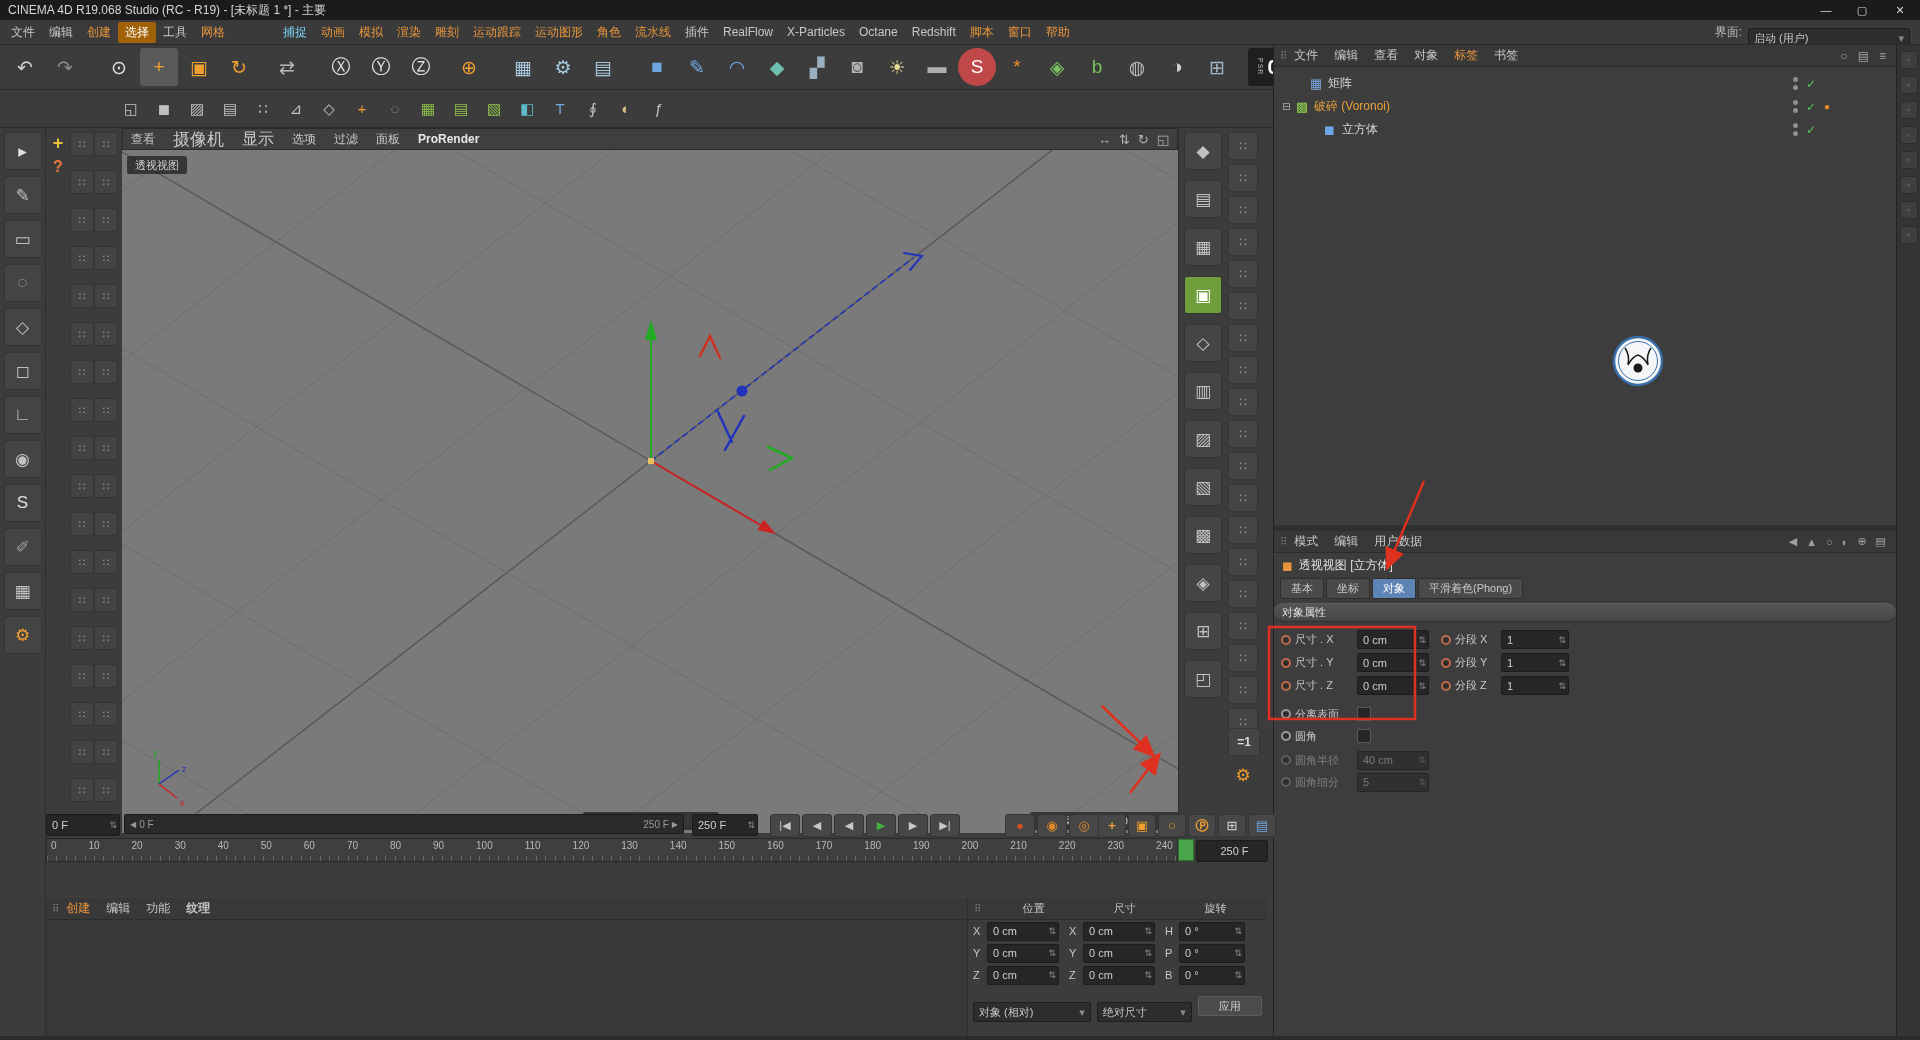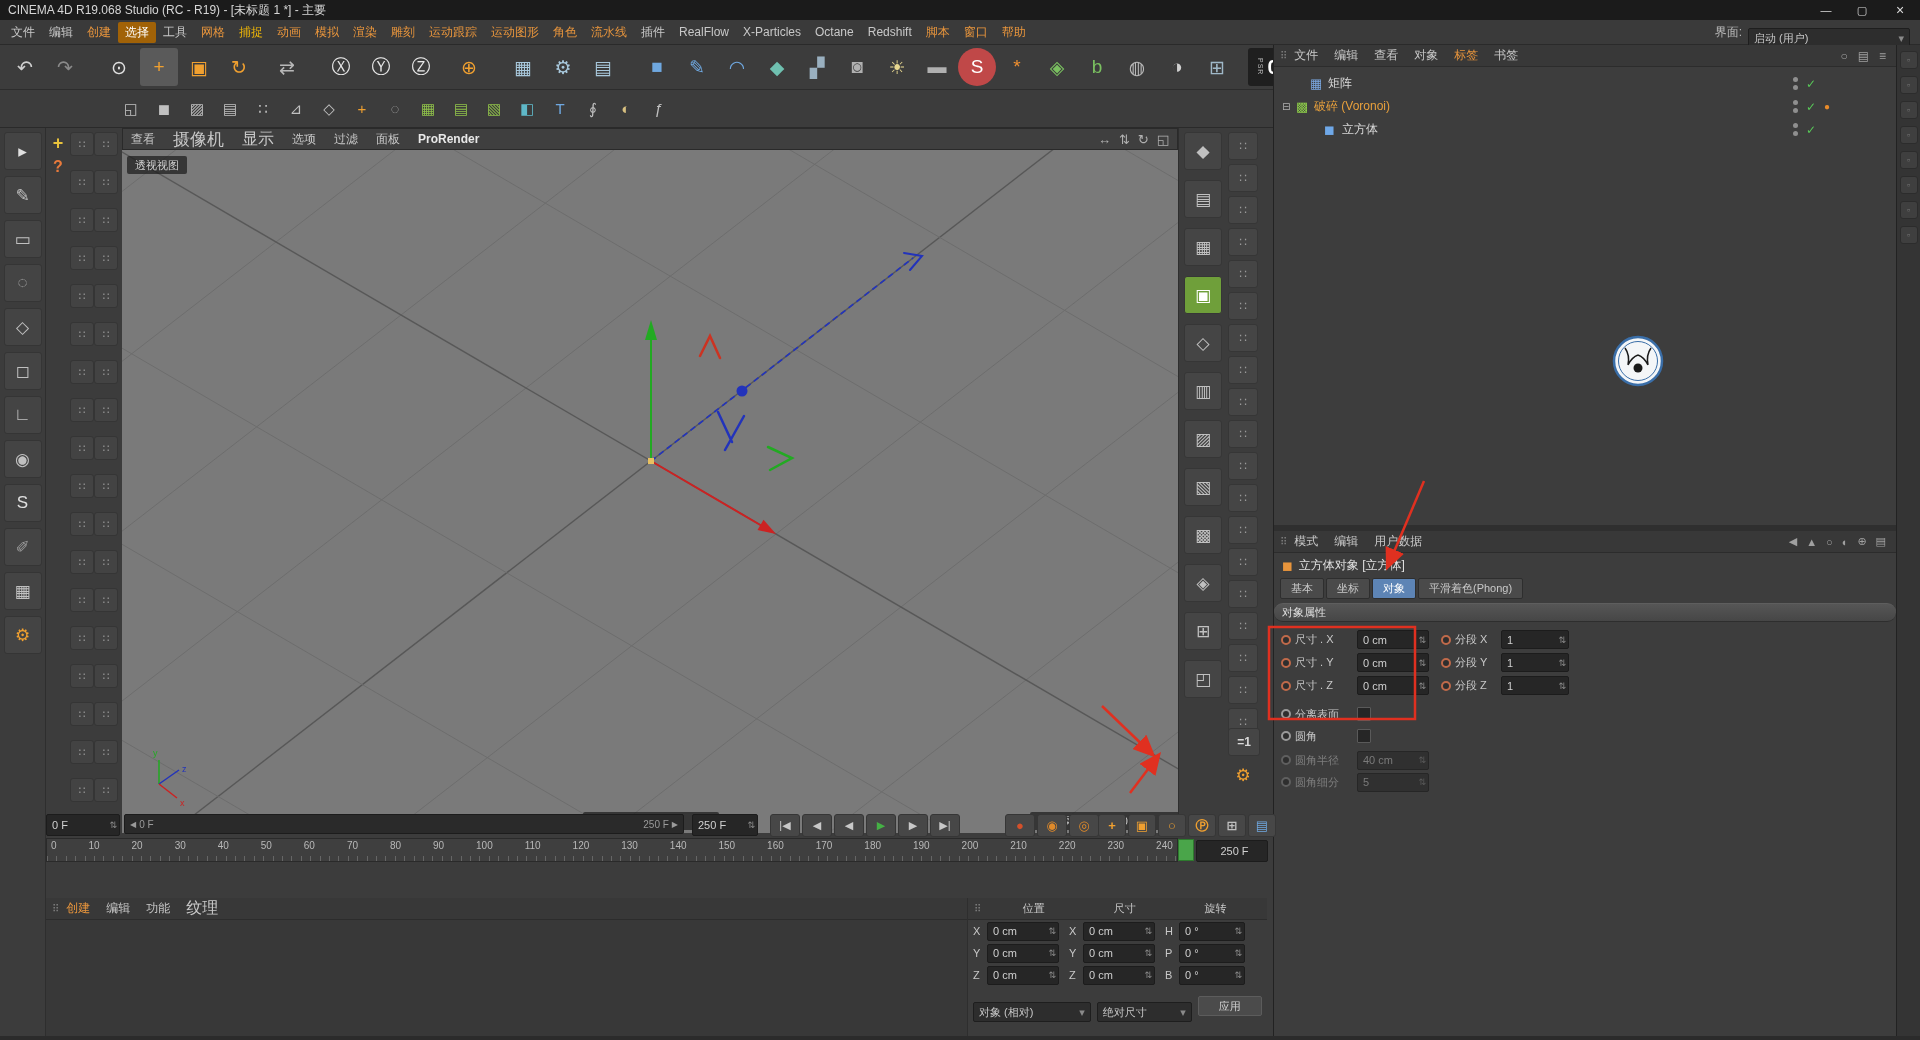--- a/index.html
+++ b/index.html
@@ -50,21 +50,21 @@
         <div class="mi" style="color: rgb(200, 200, 200);">编辑</div>
 
         <div class="mi" style="color: rgb(232, 149, 60);">创建</div>
 
         <div class="mi" style="color: rgb(255, 255, 255); background: #a16207;">选择</div>
 
         <div class="mi" style="color: rgb(200, 200, 200);">工具</div>
 
         <div class="mi" style="color: rgb(232, 149, 60);">网格</div>
 
-        <div class="mi" style="color: #eab308;">捕捉</div>
+        <div class="mi" style="color: #7dd3fc; margin-left: 44px;">捕捉</div>
 
         <div class="mi" style="color: rgb(232, 149, 60);">动画</div>
 
         <div class="mi" style="color: rgb(232, 149, 60);">模拟</div>
 
         <div class="mi" style="color: rgb(232, 149, 60);">渲染</div>
 
         <div class="mi" style="color: rgb(232, 149, 60);">雕刻</div>
 
         <div class="mi" style="color: rgb(232, 149, 60);">运动跟踪</div>
@@ -807,21 +807,21 @@
           <span style="color:#a0a0a0;font-size:11px;">▲</span>
           <span style="color:#a0a0a0;font-size:11px;">○</span>
           <span style="color:#a0a0a0;font-size:11px;">◐</span>
           <span style="color:#a0a0a0;font-size:11px;">⊕</span>
           <span style="color:#a0a0a0;font-size:11px;">▤</span>
         </div>
     </div>
 
     <div class="row" style="height:24px;padding-left:8px;gap:6px;">
       <span style="color:#e8953c;font-size:13px;">◼</span>
-      <span style="color:#e0e0e0;font-size:12px;">立方体对象 [立方体]</span>
+      <span style="color:#e0e0e0;font-size:12px;">透视视图 [立方体]</span>
     </div>
 
     <div class="row" style="padding-left:6px;height:22px;">
 
         <span class="tab" style="background: rgb(74, 74, 74); color: rgb(200, 200, 200);">基本</span>
 
         <span class="tab" style="background: rgb(74, 74, 74); color: rgb(200, 200, 200);">坐标</span>
 
         <span class="tab" style="background: rgb(93, 132, 181); color: rgb(255, 255, 255);">对象</span>
 
@@ -1047,21 +1047,21 @@
       </div>
   </div>
 
   <div class="abs panelbar" style="left:46px;top:898px;width:921px;height:22px;">
     <span class="hdl">⠿</span>
     <div class="row" style="gap:16px;">
 
     <span style="font-size: 12px; color: rgb(232, 149, 60);">创建</span>
         <span style="font-size: 12px; color: rgb(200, 200, 200);">编辑</span>
         <span style="font-size: 12px; color: rgb(200, 200, 200);">功能</span>
-        <span style="font-size: 16px; color: rgb(200, 200, 200);">纹理</span>
+        <span style="font-size: 12px; color: rgb(200, 200, 200); font-weight: bold;">纹理</span>
       </div>
   </div>
   <div class="abs" style="left:46px;top:920px;width:921px;height:116px;background:#383838;"></div>
 
   <div class="abs" style="left:967px;top:898px;width:300px;height:138px;background:#3c3c3c;border-left:1px solid #2e2e2e;box-sizing:border-box;">
     <div class="panelbar" style="height:22px;">
       <span class="hdl">⠿</span>
       <div class="row" style="width:100%;justify-content:space-around;">
 
       <span style="font-size:11px;color:#c8c8c8;">位置</span>

